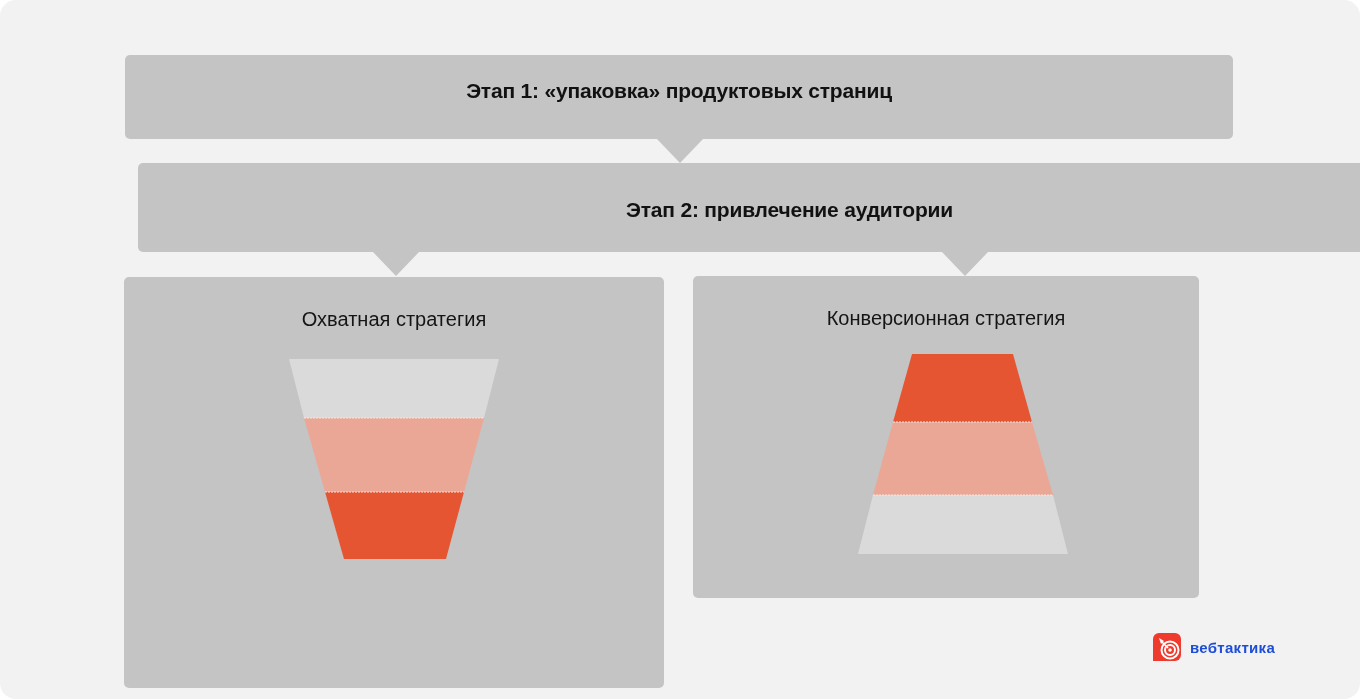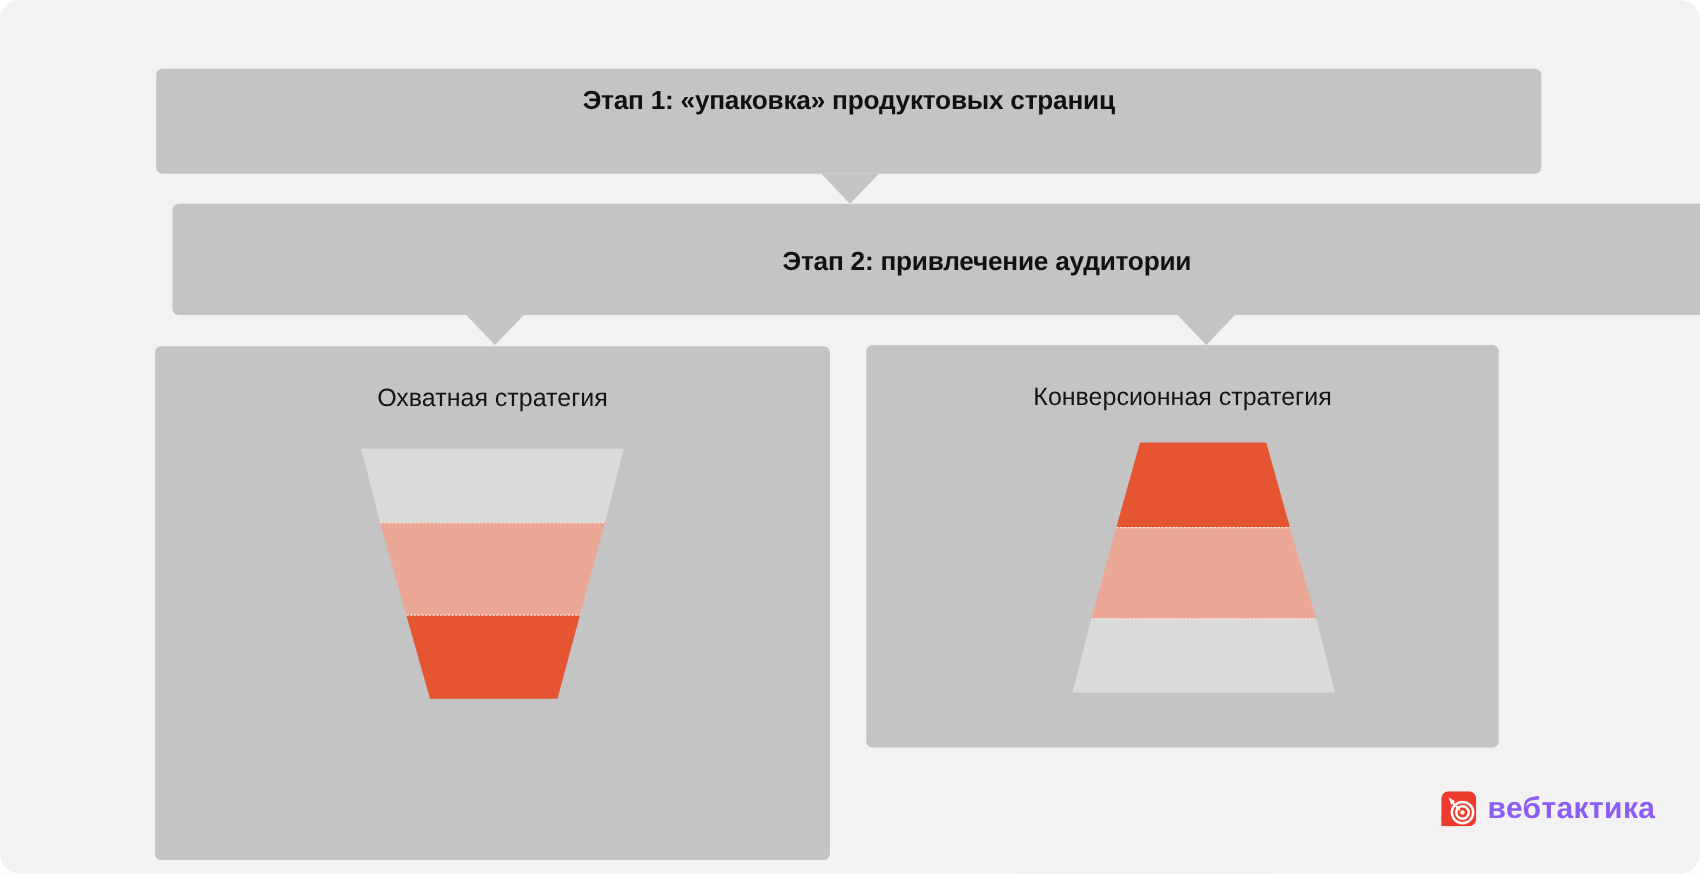--- a/index.html
+++ b/index.html
@@ -29,31 +29,31 @@
     position: absolute; left: 0; right: 0; text-align: center;
     font-size: 20px; color: #151515;
   }
   .funnel { position: absolute; left: 0; top: 0; }
   .logo {
     position: absolute; left: 1153px; top: 633px;
     display: flex; align-items: center;
   }
   .logo-mark { width: 28px; height: 28px; }
   .logo-text {
-    margin-left: 9px; font-size: 24px; font-weight: 700; color: #8b5cf6;
+    margin-left: 9px; font-size: 15px; font-weight: 700; color: #1d4ed8;
     letter-spacing: 0.3px;
   }
 </style>
 </head>
 <body>
 
 <div class="canvas">
 
   <div class="box" style="left:125px; top:55px; width:1108px; height:84px;">
-    <div class="stage-title" style="top:14px;">Этап 1: «упаковка» продуктовых страниц</div>
+    <div class="stage-title" style="top:24px;">Этап 1: «упаковка» продуктовых страниц</div>
   </div>
   <div class="arrow" style="left:657px; top:139px;"></div>
 
   <div class="box" style="left:138px; top:163px; width:1303px; height:89px;">
     <div class="stage-title" style="top:35px;">Этап 2: привлечение аудитории</div>
   </div>
   <div class="arrow" style="left:373px; top:252px;"></div>
   <div class="arrow" style="left:942px; top:252px;"></div>
 
   <div class="box" style="left:124px; top:277px; width:540px; height:411px;">

